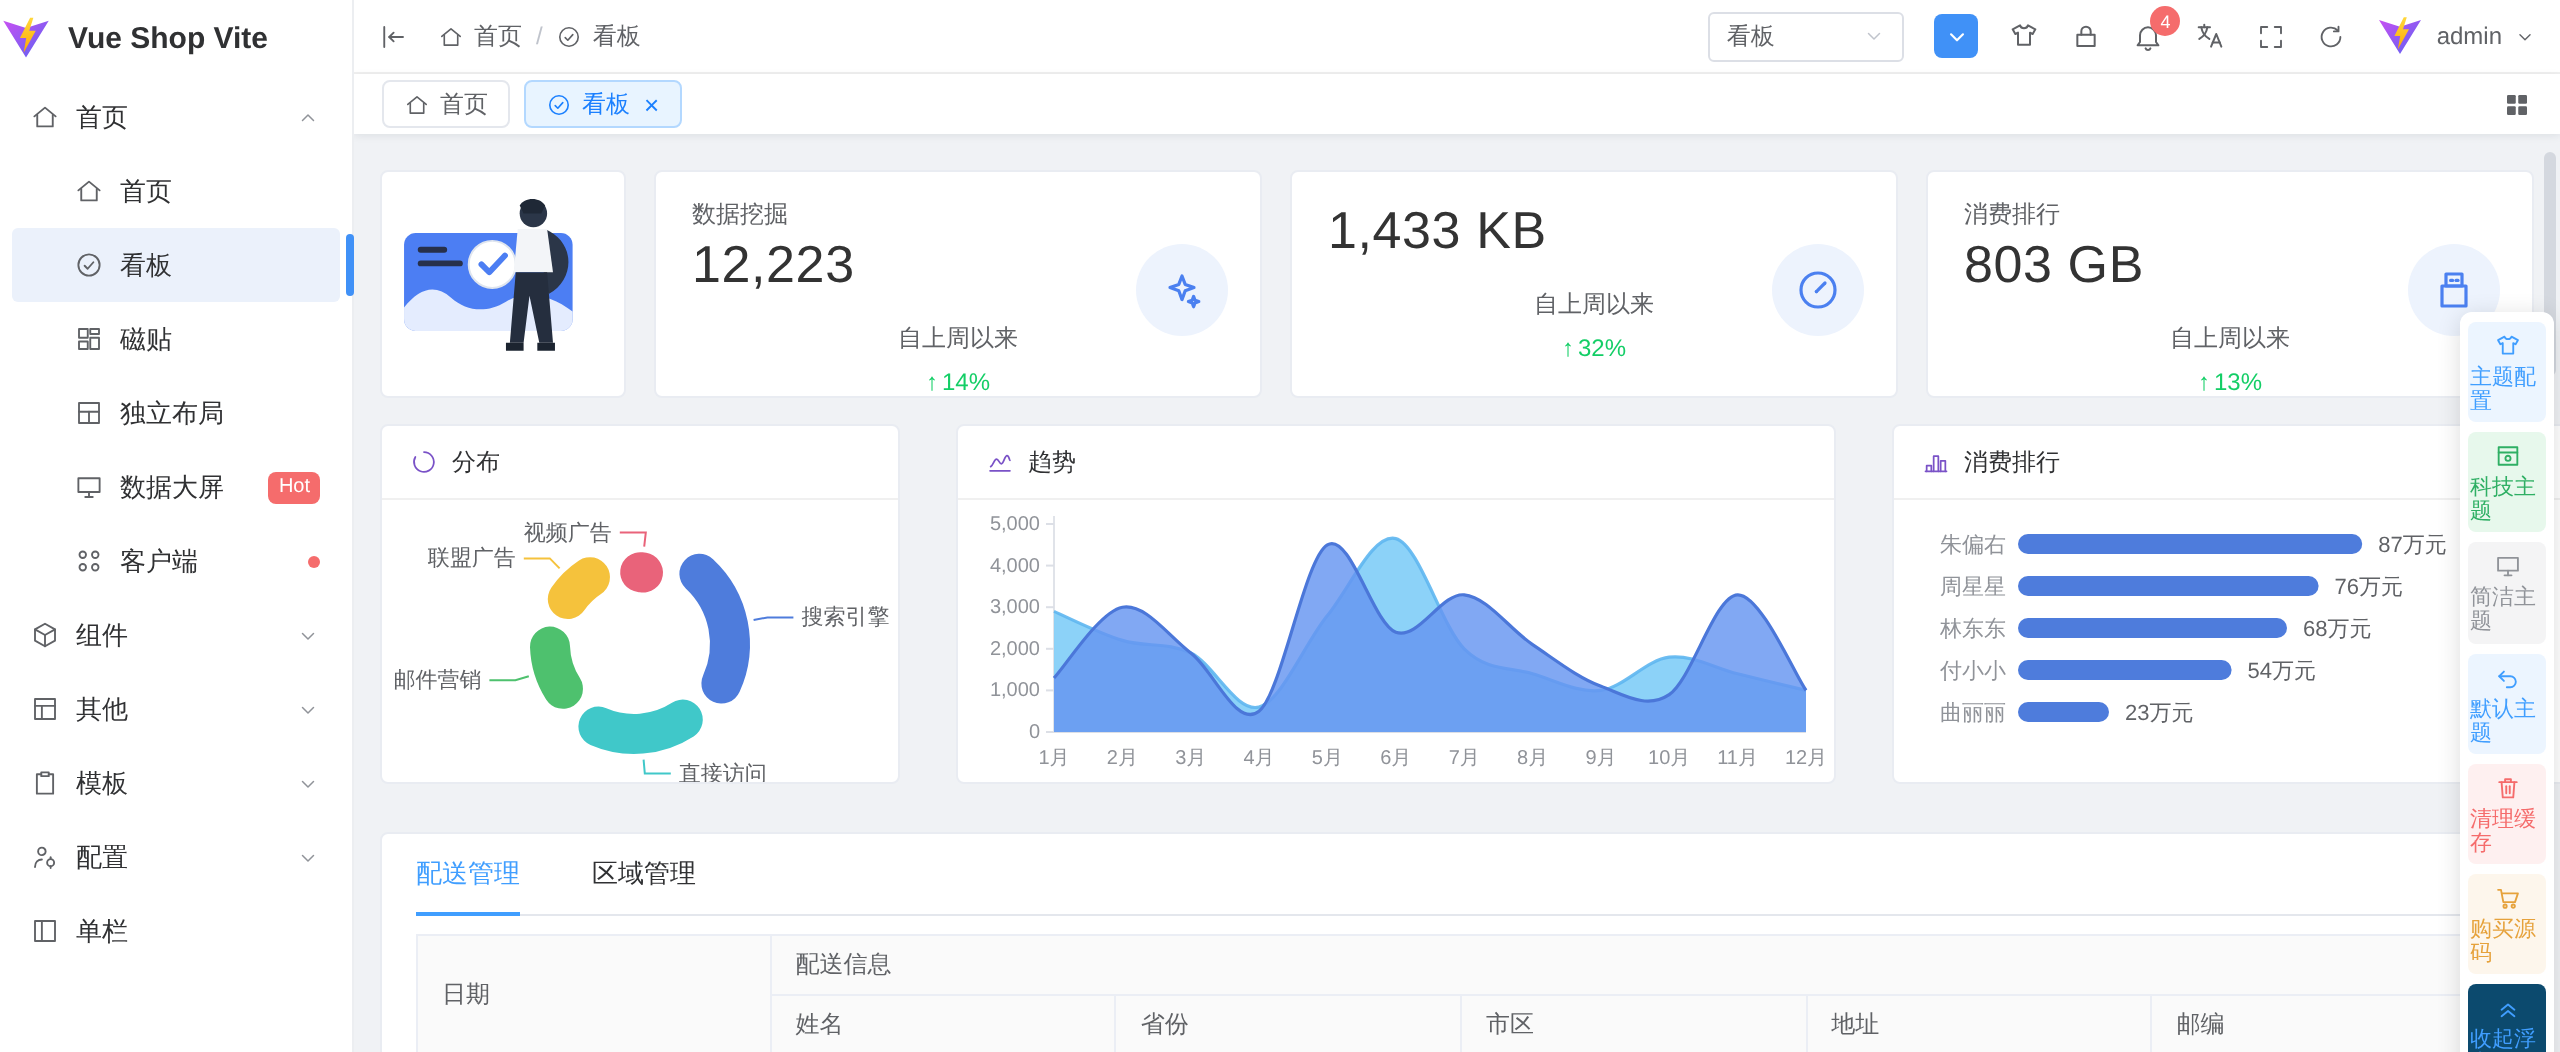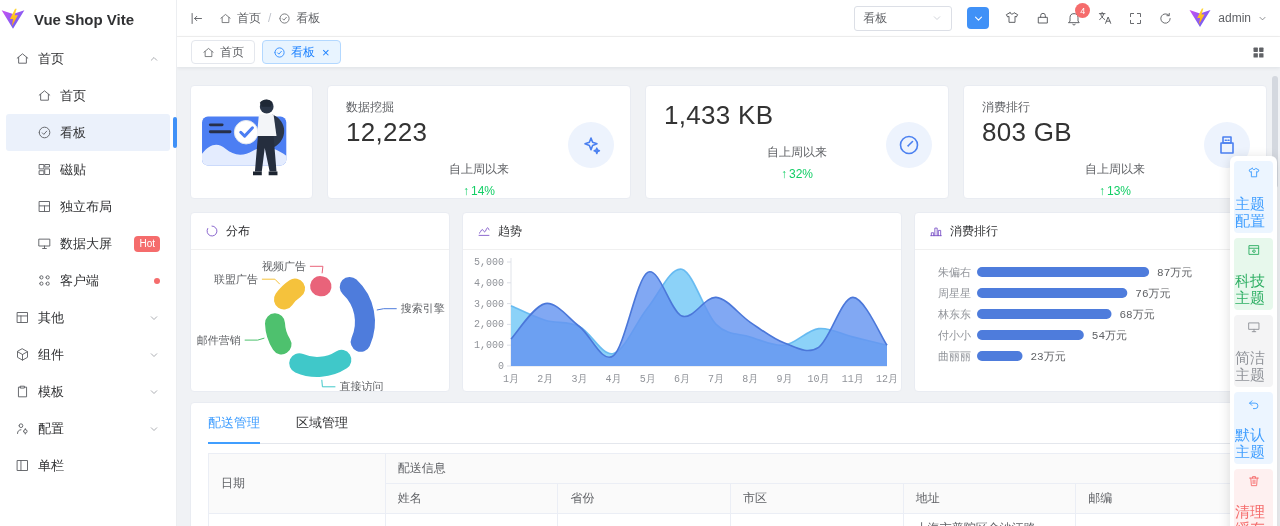--- a/index.html
+++ b/index.html
@@ -44,38 +44,38 @@
   .content{flex:1;overflow:hidden;padding:18px 13px 0;position:relative;}
   .card{background:#fff;border:1px solid #e9ecf2;border-radius:4px;}
   .stats-row{display:flex;gap:14px;height:114px;margin-bottom:13px;}
   .illus{width:123px;flex:none;display:flex;align-items:center;justify-content:center;overflow:hidden;}
   .stat{flex:1;padding:13px 18px;position:relative;}
   .stat .t{font-size:12px;color:#606266;}
   .stat .v{font-size:26px;color:#333;margin-top:1px;font-weight:500;letter-spacing:.3px;}
   .stat .f{font-size:12px;color:#606266;margin-top:13px;display:flex;align-items:center;gap:6px;flex-direction:column;}
   .delta{color:#13ce66;display:flex;align-items:center;gap:2px;}
   .stat .icn{position:absolute;right:16px;top:36px;width:46px;height:46px;border-radius:50%;background:#edf3fd;color:#4b80f0;display:flex;align-items:center;justify-content:center;}
-  .charts-row{display:flex;gap:12px;height:180px;margin-bottom:10px;font-family:Liberation Mono, monospace;}
+  .charts-row{display:flex;gap:28px;height:180px;margin-bottom:24px;}
   .chart-card{display:flex;flex-direction:column;overflow:hidden;}
   .c-head{height:37px;flex:none;display:flex;align-items:center;gap:7px;padding:0 14px;border-bottom:1px solid #f0f0f0;font-size:12px;color:#303133;}
   .c-head .cicon{color:#7a52c7;display:flex;}
   .c-body{flex:1;position:relative;}
   
   .bottom-card{height:160px;padding:0 17px;overflow:hidden;}
   .b-tabs{display:flex;gap:36px;height:41px;align-items:stretch;border-bottom:1px solid #e4e7ed;}
   .b-tab{display:flex;align-items:center;font-size:13px;color:#303133;cursor:pointer;position:relative;}
   .b-tab.active{color:#409eff;}
   .b-tab.active::after{content:"";position:absolute;left:0;right:0;bottom:-1px;height:2px;background:#409eff;}
   table{width:100%;border-collapse:collapse;table-layout:fixed;margin-top:9px;font-size:12px;}
   th,td{border:1px solid #ebeef5;padding:6px 12px;text-align:left;font-weight:normal;}
   th{background:#fafafa;color:#606266;}
   td{color:#606266;background:#fff;}
   
   .theme-panel{position:fixed;right:3px;top:156px;width:47px;background:#fff;border-radius:6px;box-shadow:0 2px 12px rgba(0,0,0,.14);padding:5px 4px;display:flex;flex-direction:column;gap:5px;z-index:30;}
-  .tp-btn{border-radius:4px;padding:5px 1px 4px;display:flex;flex-direction:column;align-items:center;gap:16px;font-size:15px;cursor:pointer;line-height:1.1;}
+  .tp-btn{border-radius:4px;padding:5px 1px 4px;display:flex;flex-direction:column;align-items:center;gap:3px;font-size:11px;cursor:pointer;line-height:1.1;}
   
   .scroll-thumb{position:fixed;right:2px;top:76px;width:6px;height:112px;border-radius:3px;background:#d4d8df;z-index:25;}
 </style>
 </head>
 <body>
 
 <svg width="0" height="0" style="position:absolute">
   <defs>
     <linearGradient id="lg1" x1="0" y1="0" x2="1" y2="1">
       <stop offset="0" stop-color="#c850f2"></stop>
@@ -180,42 +180,42 @@
             </span>
             <span class="lbl">客户端</span>
             <span class="right">
               <span class="reddot"></span>
             </span>
           </div>
         </div>
         <div class="m-item">
           <span class="mi">
             <svg viewBox="0 0 24 24" width="15" height="15" fill="none" stroke="currentColor" stroke-width="1.5" stroke-linecap="round" stroke-linejoin="round">
-              <path d="M4 4h16v16H4z"></path>
-              <path d="M4 9.5h16"></path>
-              <path d="M9.5 9.5V20"></path>
-            </svg>
-          </span>
-          <span class="lbl">其他</span>
-          <span class="right">
-            <svg viewBox="0 0 24 24" width="12" height="12" fill="none" stroke="currentColor" stroke-width="1.5" stroke-linecap="round" stroke-linejoin="round">
-              <path d="M6.5 9.5 12 15l5.5-5.5"></path>
-            </svg>
-          </span>
-        </div>
-        <div class="m-item">
-          <span class="mi">
-            <svg viewBox="0 0 24 24" width="15" height="15" fill="none" stroke="currentColor" stroke-width="1.5" stroke-linecap="round" stroke-linejoin="round">
               <path d="M12 3l8 4.5v9L12 21l-8-4.5v-9z"></path>
               <path d="M12 12l8-4.5"></path>
               <path d="M12 12 4 7.5"></path>
               <path d="M12 12v9"></path>
             </svg>
           </span>
           <span class="lbl">组件</span>
+          <span class="right">
+            <svg viewBox="0 0 24 24" width="12" height="12" fill="none" stroke="currentColor" stroke-width="1.5" stroke-linecap="round" stroke-linejoin="round">
+              <path d="M6.5 9.5 12 15l5.5-5.5"></path>
+            </svg>
+          </span>
+        </div>
+        <div class="m-item">
+          <span class="mi">
+            <svg viewBox="0 0 24 24" width="15" height="15" fill="none" stroke="currentColor" stroke-width="1.5" stroke-linecap="round" stroke-linejoin="round">
+              <path d="M4 4h16v16H4z"></path>
+              <path d="M4 9.5h16"></path>
+              <path d="M9.5 9.5V20"></path>
+            </svg>
+          </span>
+          <span class="lbl">其他</span>
           <span class="right">
             <svg viewBox="0 0 24 24" width="12" height="12" fill="none" stroke="currentColor" stroke-width="1.5" stroke-linecap="round" stroke-linejoin="round">
               <path d="M6.5 9.5 12 15l5.5-5.5"></path>
             </svg>
           </span>
         </div>
         <div class="m-item">
           <span class="mi">
             <svg viewBox="0 0 24 24" width="15" height="15" fill="none" stroke="currentColor" stroke-width="1.5" stroke-linecap="round" stroke-linejoin="round">
               <path d="M9 3.5h6v3H9z"></path>

